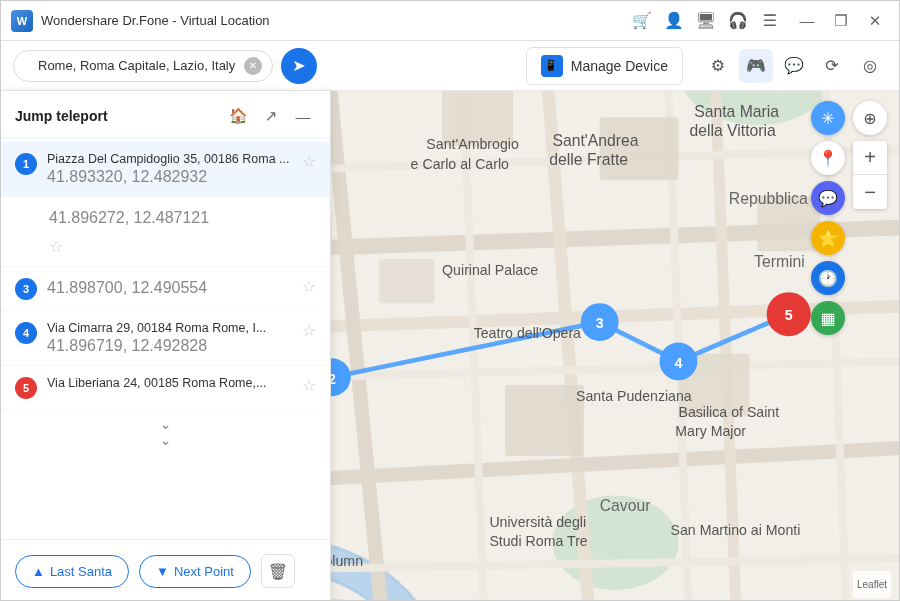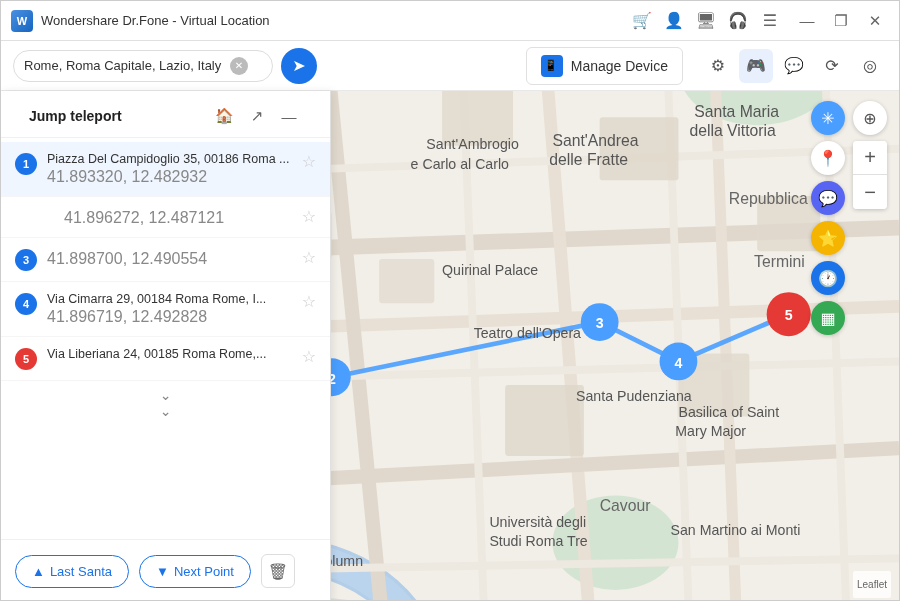--- a/index.html
+++ b/index.html
@@ -50,21 +50,21 @@
       border-bottom: 1px solid #e8e8e8;
       display: flex;
       align-items: center;
       padding: 0 12px;
       gap: 8px;
     }
     .search-bar {
       display: flex; align-items: center;
       border: 1px solid #ddd; border-radius: 20px;
       padding: 6px 10px; gap: 6px;
-      background: #fff; min-width: 260px;
+      background: #fff; min-width: 260px; justify-content: flex-end;
     }
     .search-bar input {
       border: none; outline: none; font-size: 13px; color: #333;
       background: transparent; width: 200px;
     }
     .search-clear {
       width: 18px; height: 18px; background: #bbb; border-radius: 50%;
       display: flex; align-items: center; justify-content: center;
       cursor: pointer; color: #fff; font-size: 10px; border: none;
     }
@@ -109,21 +109,21 @@
       display: flex;
       flex-direction: column;
       z-index: 10;
       position: absolute;
       left: 0; top: 0;
       height: 100%;
       box-shadow: 2px 0 8px rgba(0,0,0,0.08);
     }
     .sidebar-header {
       display: flex; align-items: center;
-      padding: 12px 28px 8px;
+      padding: 12px 14px 8px;
       border-bottom: 1px solid #f0f0f0;
       gap: 16px;
     }
     .sidebar-title {
       font-size: 14px; font-weight: 600; color: #222; flex: 1;
     }
     .sidebar-header-icons {
       display: flex; gap: 6px;
     }
     .sidebar-icon-btn {
@@ -463,21 +463,21 @@
 
       <div class="location-item active">
         <div class="location-num num-1">1</div>
         <div class="location-info">
           <div class="location-name">Piazza Del Campidoglio 35, 00186 Roma ...</div>
           <div class="location-coords">41.893320, 12.482932</div>
         </div>
         <span class="location-star">☆</span>
       </div>
 
-      <div class="location-item" style="padding-left: 63px;">
+      <div class="location-item" style="padding-left: 48px; flex-direction: column;">
         <div class="location-info">
           <div class="location-coords">41.896272, 12.487121</div>
         </div>
         <span class="location-star">☆</span>
       </div>
 
       <div class="location-item">
         <div class="location-num num-3">3</div>
         <div class="location-info">
           <div class="location-coords">41.898700, 12.490554</div>

